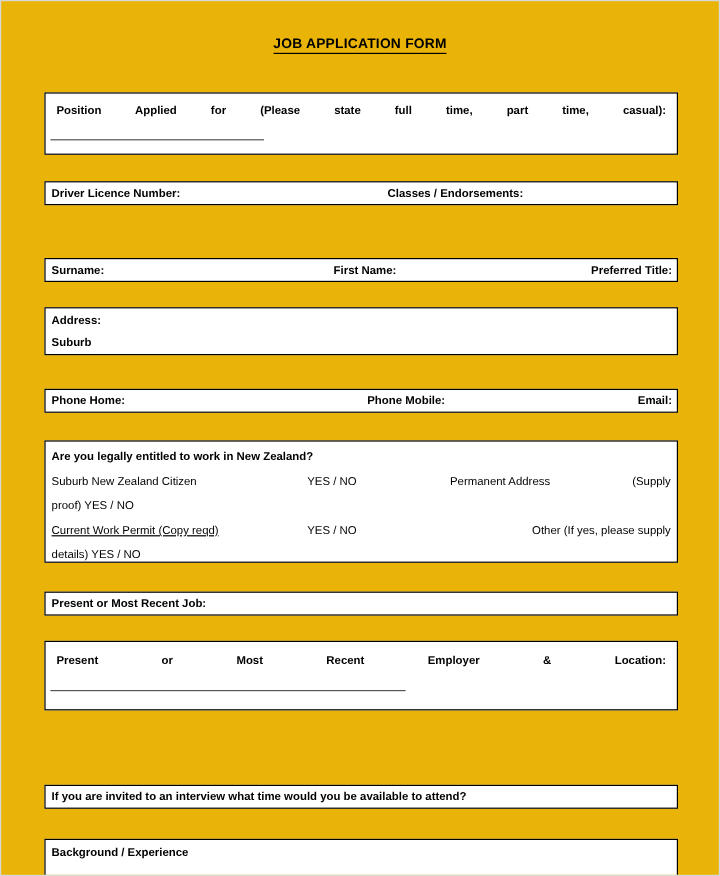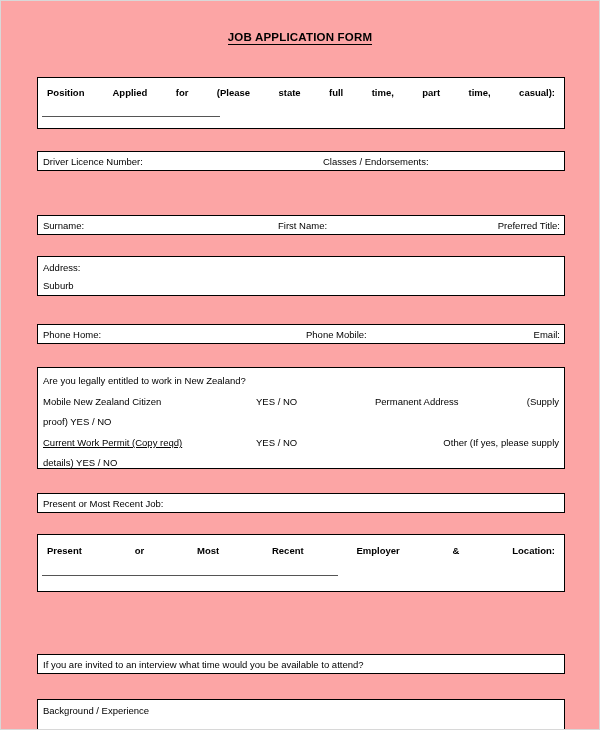--- a/index.html
+++ b/index.html
@@ -13,21 +13,21 @@
     font-family: "Liberation Sans", sans-serif;
     color: #000000;
     overflow: hidden;
   }
   .page {
     position: relative;
     width: 600px;
     height: 730px;
     box-sizing: border-box;
     border: 1px solid #d8d8d8;
-    background: #fca5a5;
+    background: #eab308;
     overflow: hidden;
   }
   .form-title {
     position: absolute;
     left: 0;
     right: 0;
     top: 30px;
     text-align: center;
     font-size: 11.5px;
     font-weight: bold;
@@ -41,21 +41,21 @@
     position: absolute;
     left: 36px;
     width: 528px;
     box-sizing: border-box;
     border: 1.3px solid #000000;
     background: #ffffff;
   }
   .lbl {
     position: absolute;
     font-size: 9.5px;
-    font-weight: normal;
+    font-weight: bold;
     white-space: nowrap;
     line-height: 1;
     text-align: center;
   }
   .lbl-reg {
     position: absolute;
     font-size: 9.5px;
     font-weight: normal;
     white-space: nowrap;
     line-height: 1;
@@ -132,21 +132,21 @@
     <div class="lbl" style="left:5px; top:5px;">Phone Home:</div>
     <div class="lbl-reg" style="left:80px; top:5px;"></div>
     <div class="lbl" style="left:268px; top:5px;">Phone Mobile:</div>
     <div class="lbl-reg" style="left:350px; top:5px;"></div>
     <div class="lbl" style="right:4px; top:5px;">Email:</div>
   </div>
 
   <div class="box" style="top:366px; height:102px;">
     <div class="lbl" style="left:5px; top:8px;">Are you legally entitled to work in New Zealand?</div>
 
-    <div class="wrap-line" style="left:5px; top:29px;">Mobile New Zealand Citizen</div>
+    <div class="wrap-line" style="left:5px; top:29px;">Suburb New Zealand Citizen</div>
     <div class="wrap-line" style="left:218px; top:29px;">YES / NO</div>
     <div class="wrap-line" style="left:337px; top:29px;">Permanent Address</div>
     <div class="wrap-line" style="right:5px; top:29px;">(Supply</div>
     <div class="wrap-line" style="left:5px; top:49px;">proof) YES / NO</div>
 
     <div class="wrap-line" style="left:5px; top:70px;text-decoration:underline;">Current Work Permit (Copy reqd)</div>
     <div class="wrap-line" style="left:218px; top:70px;">YES / NO</div>
     <div class="wrap-line" style="right:5px; top:70px;">Other (If yes, please supply</div>
     <div class="wrap-line" style="left:5px; top:90px;">details)   YES / NO</div>
   </div>

